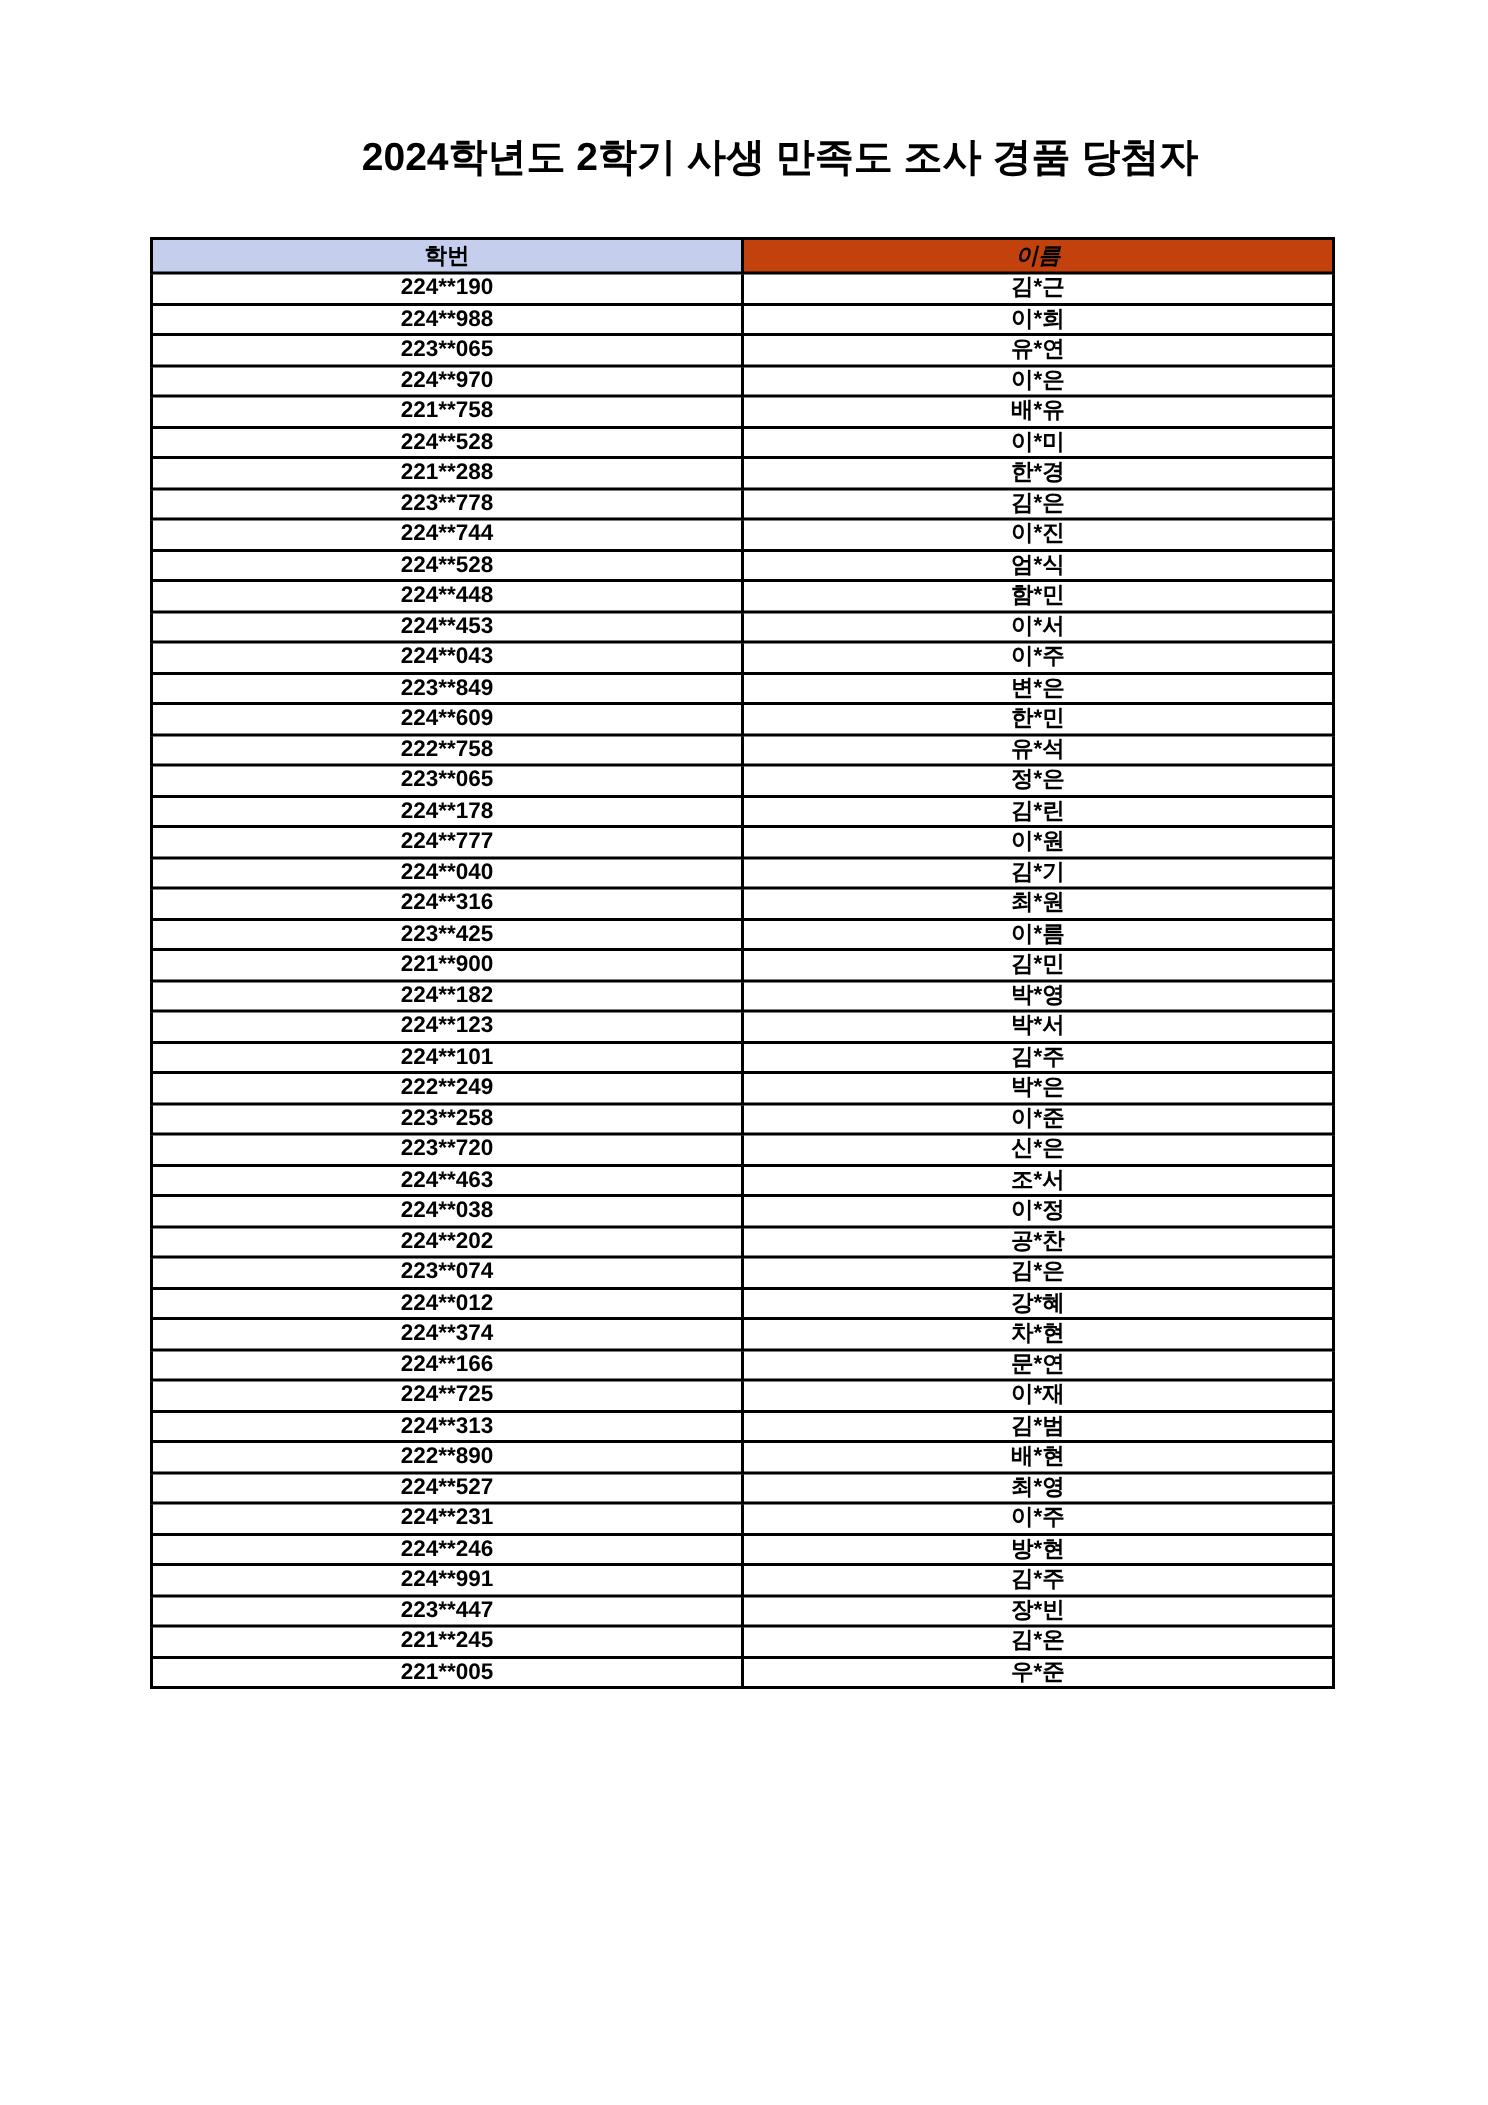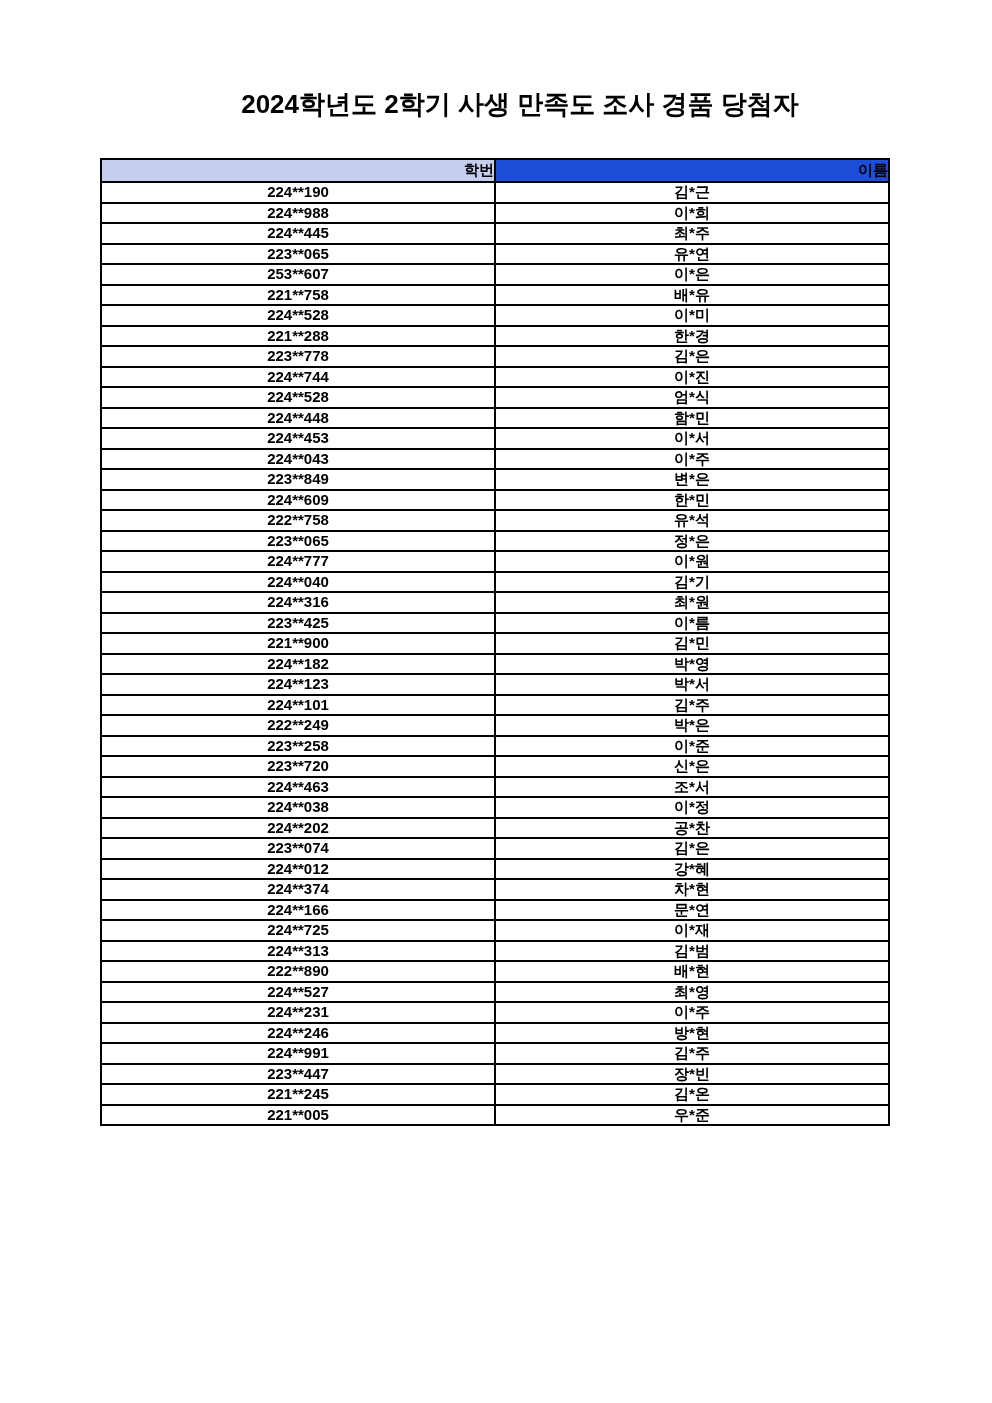--- a/index.html
+++ b/index.html
@@ -36,59 +36,54 @@
     text-align: center;
     vertical-align: middle;
     font-weight: bold;
     padding: 0;
     overflow: hidden;
     white-space: nowrap;
   }
   table.winners th {
     height: 21px;
     font-size: 15px;
-    text-align: right;
   }
   table.winners td {
     height: 18.5px;
     font-size: 15px;
     line-height: 18.5px;
   }
 </style>
 </head>
 <body>
 
 <div class="title">2024학년도 2학기 사생 만족도 조사 경품 당첨자</div>
 
 <table class="winners">
   <thead>
     <tr>
       <th style="background: rgb(197, 206, 237);">학번</th>
-      <th style="background: #1d4ed8;">이름</th>
+      <th style="background: #c2410c; font-style: italic;">이름</th>
     </tr>
   </thead>
   <tbody>
       <tr>
         <td>224**190</td>
         <td>김*근</td>
       </tr>
       <tr>
         <td>224**988</td>
         <td>이*희</td>
       </tr>
       <tr>
-        <td>224**445</td>
-        <td>최*주</td>
-      </tr>
-      <tr>
         <td>223**065</td>
         <td>유*연</td>
       </tr>
       <tr>
-        <td>253**607</td>
+        <td>224**970</td>
         <td>이*은</td>
       </tr>
       <tr>
         <td>221**758</td>
         <td>배*유</td>
       </tr>
       <tr>
         <td>224**528</td>
         <td>이*미</td>
       </tr>
@@ -128,20 +123,24 @@
         <td>224**609</td>
         <td>한*민</td>
       </tr>
       <tr>
         <td>222**758</td>
         <td>유*석</td>
       </tr>
       <tr>
         <td>223**065</td>
         <td>정*은</td>
+      </tr>
+      <tr>
+        <td>224**178</td>
+        <td>김*린</td>
       </tr>
       <tr>
         <td>224**777</td>
         <td>이*원</td>
       </tr>
       <tr>
         <td>224**040</td>
         <td>김*기</td>
       </tr>
       <tr>

